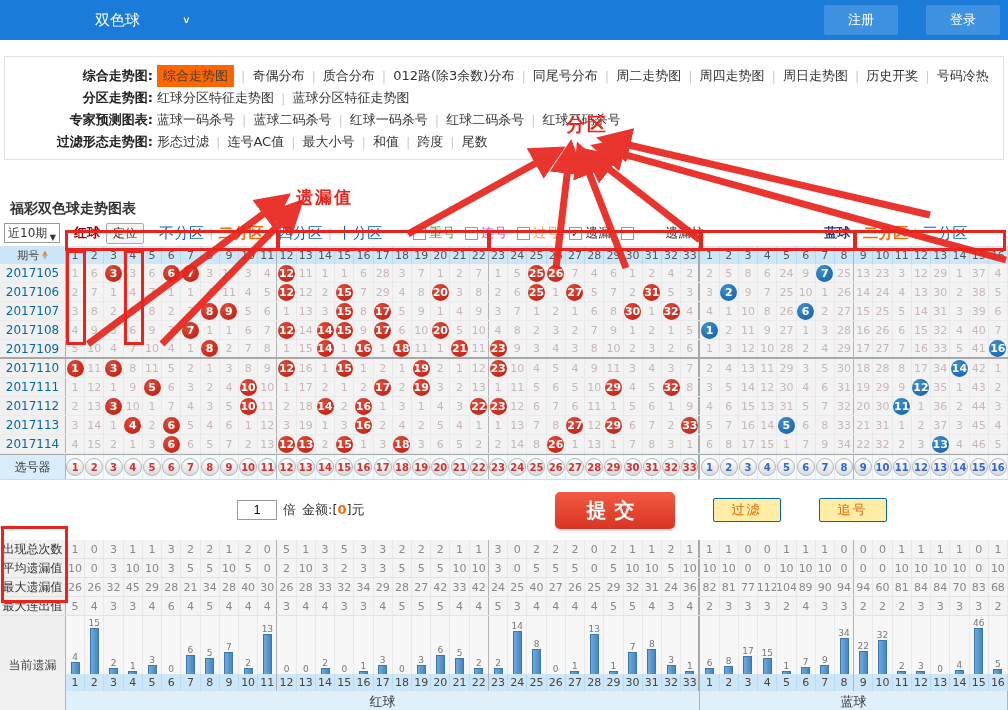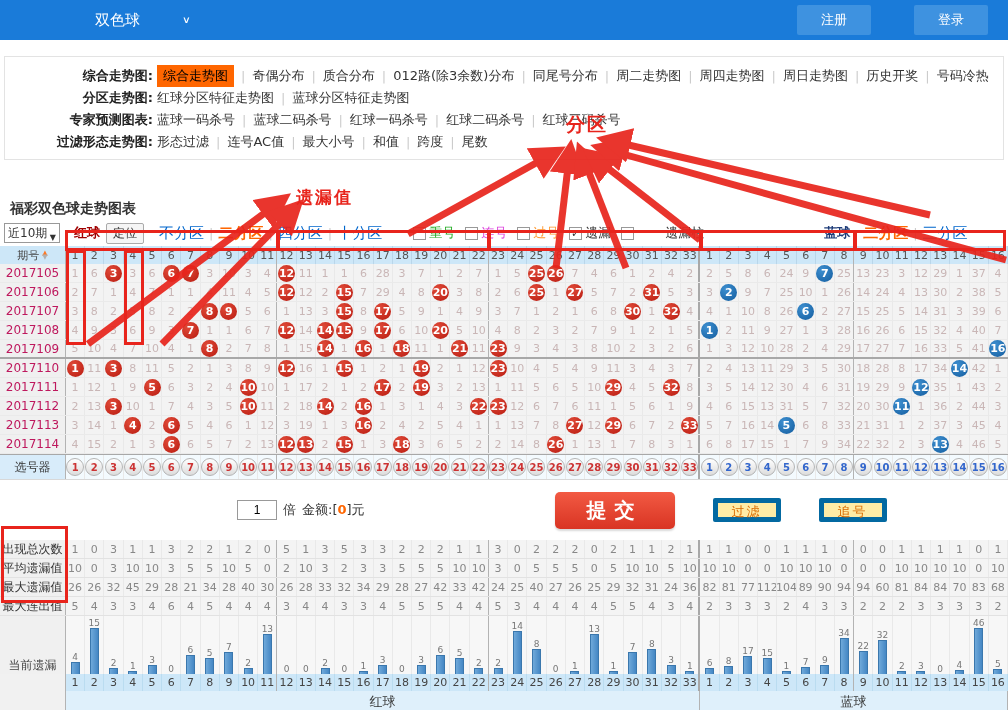--- a/index.html
+++ b/index.html
@@ -7,29 +7,29 @@
     font-family:"DejaVu Sans","Liberation Sans",sans-serif;}
   body{position:relative;}
 
   
   .nav{height:40px;background:#1a7bd9;display:flex;align-items:center;color:#fff;}
   .brand{margin-left:95px;font-size:15px;display:flex;align-items:center;gap:42px;cursor:pointer;}
   .chev{font-size:12px;transform:scaleY(.8);}
   #nav-items{display:flex;margin-left:40px;height:40px;}
   .nav-it{padding:0 15px;display:flex;align-items:center;font-size:14px;cursor:pointer;}
   .nav-it.act{background:#1262a8;}
-  .nav-btns{margin-left:auto;margin-right:20px;display:flex;gap:43px;text-align:right;}
+  .nav-btns{margin-left:auto;margin-right:8px;display:flex;gap:28px;text-align:right;}
   .nav-btn{background:#3e92e0;border-radius:2px;padding:6px 24px;font-size:13px;cursor:pointer;}
 
   
   .links{margin:16px 4px 0 4px;border:1px solid #e3e3e3;background:#fff;padding:8px 0 6px 0;}
   .lrow{display:flex;align-items:center;height:22px;font-size:13px;color:#333;}
   .lrow .llabel{width:148px;text-align:right;font-weight:bold;color:#222;flex:none;}
   .lnk{margin:0 4px;color:#333;cursor:pointer;white-space:nowrap;}
-  .lnk.act{background:#ff6600;color:#000000;padding:2px 6px;}
+  .lnk.act{background:#ff6600;color:#404040;padding:2px 6px;}
   .lsep{color:#ccc;margin:0 3px;}
 
   
   .title-row{margin-top:38px;height:22px;padding-left:10px;}
   .ttl{font-size:14px;font-weight:bold;color:#333;}
   .controls{height:26px;display:flex;align-items:center;font-size:13px;color:#333;padding-left:4px;}
   .selbox{border:1px solid #999;background:#fff;width:56px;height:20px;font-size:12px;
     display:flex;align-items:flex-end;justify-content:space-between;padding:0 3px;cursor:pointer;}
   .redlab{color:#a00000;font-weight:bold;margin:0 6px 0 14px;}
   .posbtn{border:1px solid #aaa;background:#f5f5f5;border-radius:2px;padding:1px 6px;font-size:12px;cursor:pointer;}
@@ -49,21 +49,21 @@
   .sr{border-right:1px solid #b3b3b3 !important;}
   .srm{border-right:2px solid #a8a8a8 !important;}
   .lab{font-size:12px;color:#444;background:#f0f0f0;}
   .hdr{height:18px;background:#cde7f8;}
   .hdr .c{color:#555;background:#cde7f8;border-right:1px solid #b9d6ea;font-size:11px;}
   .hdr .lab{background:#cde7f8;color:#444;gap:3px;}
   .sorticons{display:inline-flex;flex-direction:column;line-height:4px;font-size:7px;}
   .sorticons .up{color:#ff7722;}
   .sorticons .dn{color:#b0b0b0;}
   .drow{height:19px;background:#f3f3f3;border-bottom:1px solid #eaeaea;}
-  .drow .period{color:#be185d;font-size:12px;background:#f0f0f0;}
+  .drow .period{color:#0369a1;font-size:12px;background:#f0f0f0;}
   .drow.grp{border-bottom:2px solid #a8a8a8;}
   .ball{width:17px;height:17px;border-radius:50%;color:#fff;font-weight:bold;font-size:11px;
     display:flex;align-items:center;justify-content:center;flex:none;}
   .rb{background:radial-gradient(circle at 35% 30%,#e04a38,#b81a10);}
   .bb{background:radial-gradient(circle at 35% 30%,#3d8fd0,#135c9e);}
   .prow{height:26px;background:#f3fafe;border-top:1px solid #a8a8a8;border-bottom:1px solid #d8d8d8;}
   .prow .lab{background:#d8ecfa;color:#333;}
   .pill{width:18px;height:18px;border-radius:50%;border:1px solid #b4b4b4;
     background:linear-gradient(#ffffff,#dcdcdc);font-size:10px;font-weight:bold;
     display:flex;align-items:center;justify-content:center;cursor:pointer;}
@@ -71,21 +71,21 @@
   .pill.pb{color:#3366cc;}
 
   
   .bet{height:60px;background:#fff;display:flex;align-items:center;font-size:13px;color:#333;}
   .mult{width:40px;height:20px;border:1px solid #999;text-align:center;font-size:12px;margin-left:237px;}
   .betlab{margin-left:6px;}
   .amt{color:#ff6600;font-weight:bold;}
   .submit{margin-left:190px;width:120px;height:37px;border:none;border-radius:5px;cursor:pointer;
     background:linear-gradient(#f25a43,#d93423);color:#fff;font-size:20px;font-weight:bold;
     letter-spacing:8px;font-family:inherit;box-shadow:0 2px 2px rgba(0,0,0,.15);}
-  .ybtn{margin-left:38px;width:68px;height:24px;border:5px solid #0369a1;border-radius:2px;
+  .ybtn{margin-left:38px;width:68px;height:24px;border:1px solid #0369a1;border-radius:2px;
     background:#ffeca6;color:#d96a00;font-size:13px;cursor:pointer;font-family:inherit;letter-spacing:2px;}
 
   
   .stat{height:19px;background:#f4f4f4;border-bottom:1px solid #e2e2e2;}
   .stat .c{color:#888;font-size:11px;}
   .stat .lab{color:#333;font-size:12px;}
 
   
   .crow{height:58px;background:#f7f7f7;}
   .crow .c{align-items:flex-end;padding-bottom:0;}

